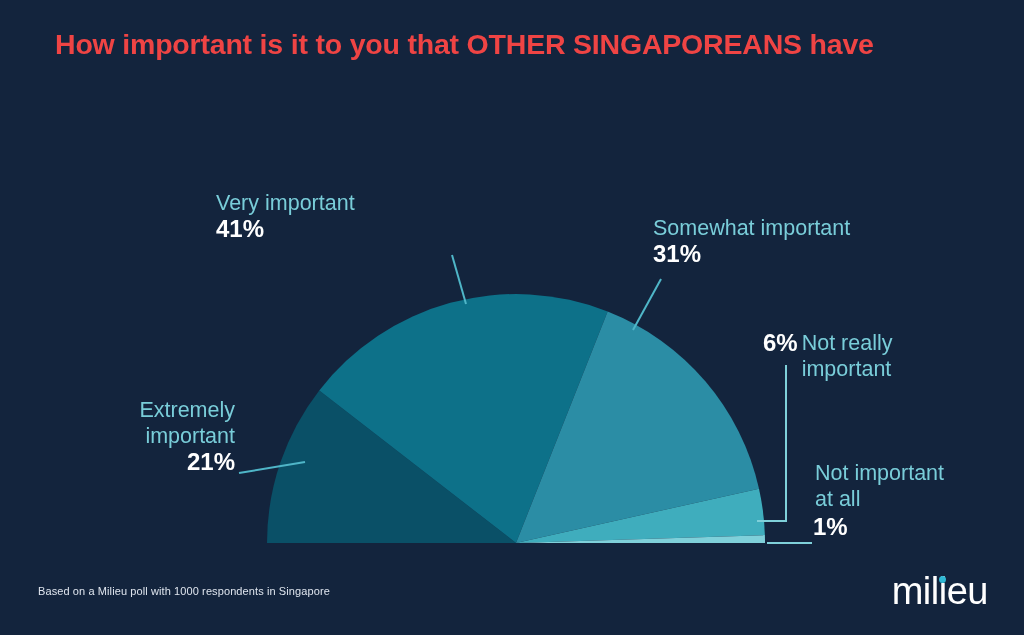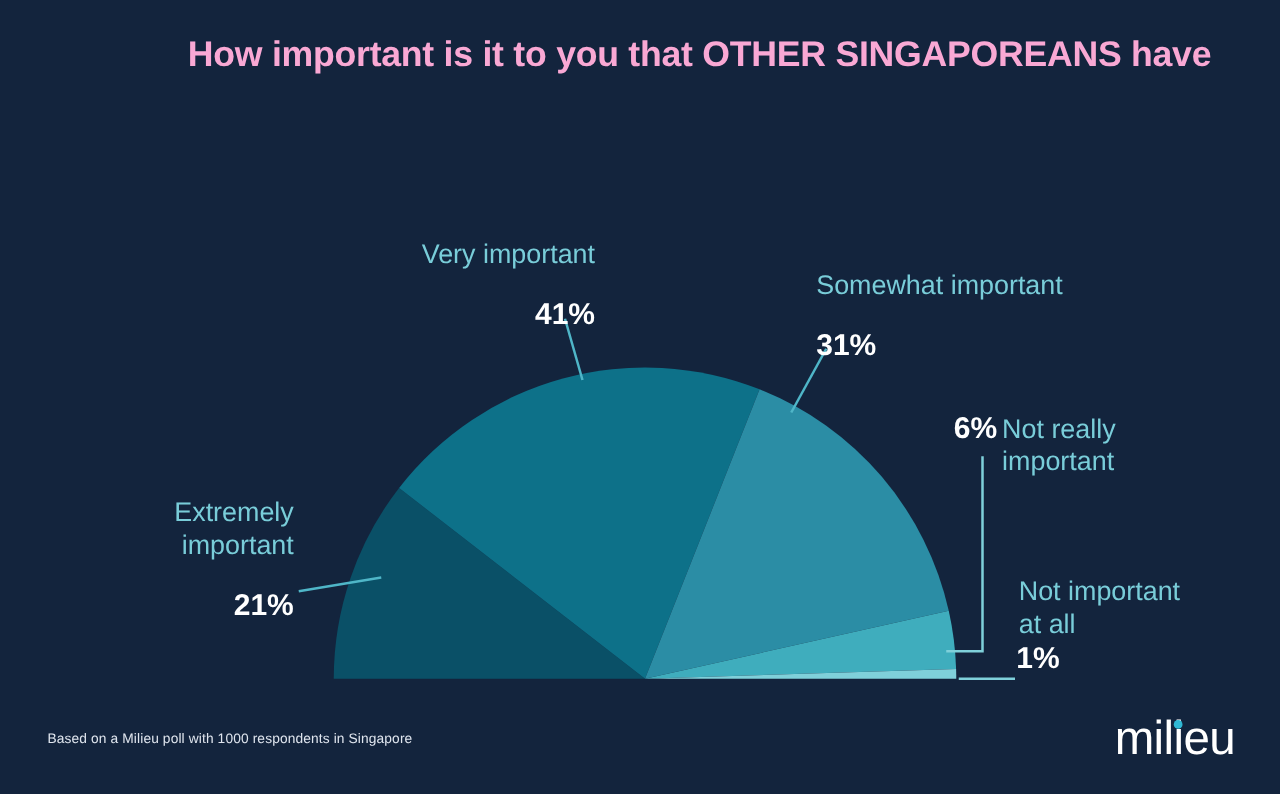--- a/index.html
+++ b/index.html
@@ -20,22 +20,22 @@
     width: 1024px;
     height: 635px;
   }
 
   
   .title {
     position: absolute;
     left: 0;
     top: 26px;
     width: 1024px;
-    text-align: right;
-    color: #f9a8d4;
+    text-align: left;
+    color: #ef4444;
     font-size: 28.5px;
     font-weight: bold;
     line-height: 36px;
     letter-spacing: -0.2px;
     padding: 0 55px;
     box-sizing: border-box;
   }
   .title-line { display: block; white-space: nowrap; }
 
   
@@ -50,28 +50,27 @@
     position: absolute;
     color: #79cdd9;
     font-size: 21.5px;
     line-height: 26px;
     white-space: nowrap;
   }
   .callout .pct {
     color: #ffffff;
     font-weight: bold;
     font-size: 24px;
-    margin-top: 23px;
   }
 
   .callout-very {
     left: 216px;
     top: 190px;
     width: 260px;
-    text-align: right;
+    text-align: left;
   }
   .callout-extremely {
     left: 20px;
     top: 397px;
     width: 215px;
     text-align: right;
   }
   .callout-somewhat {
     left: 653px;
     top: 215px;

